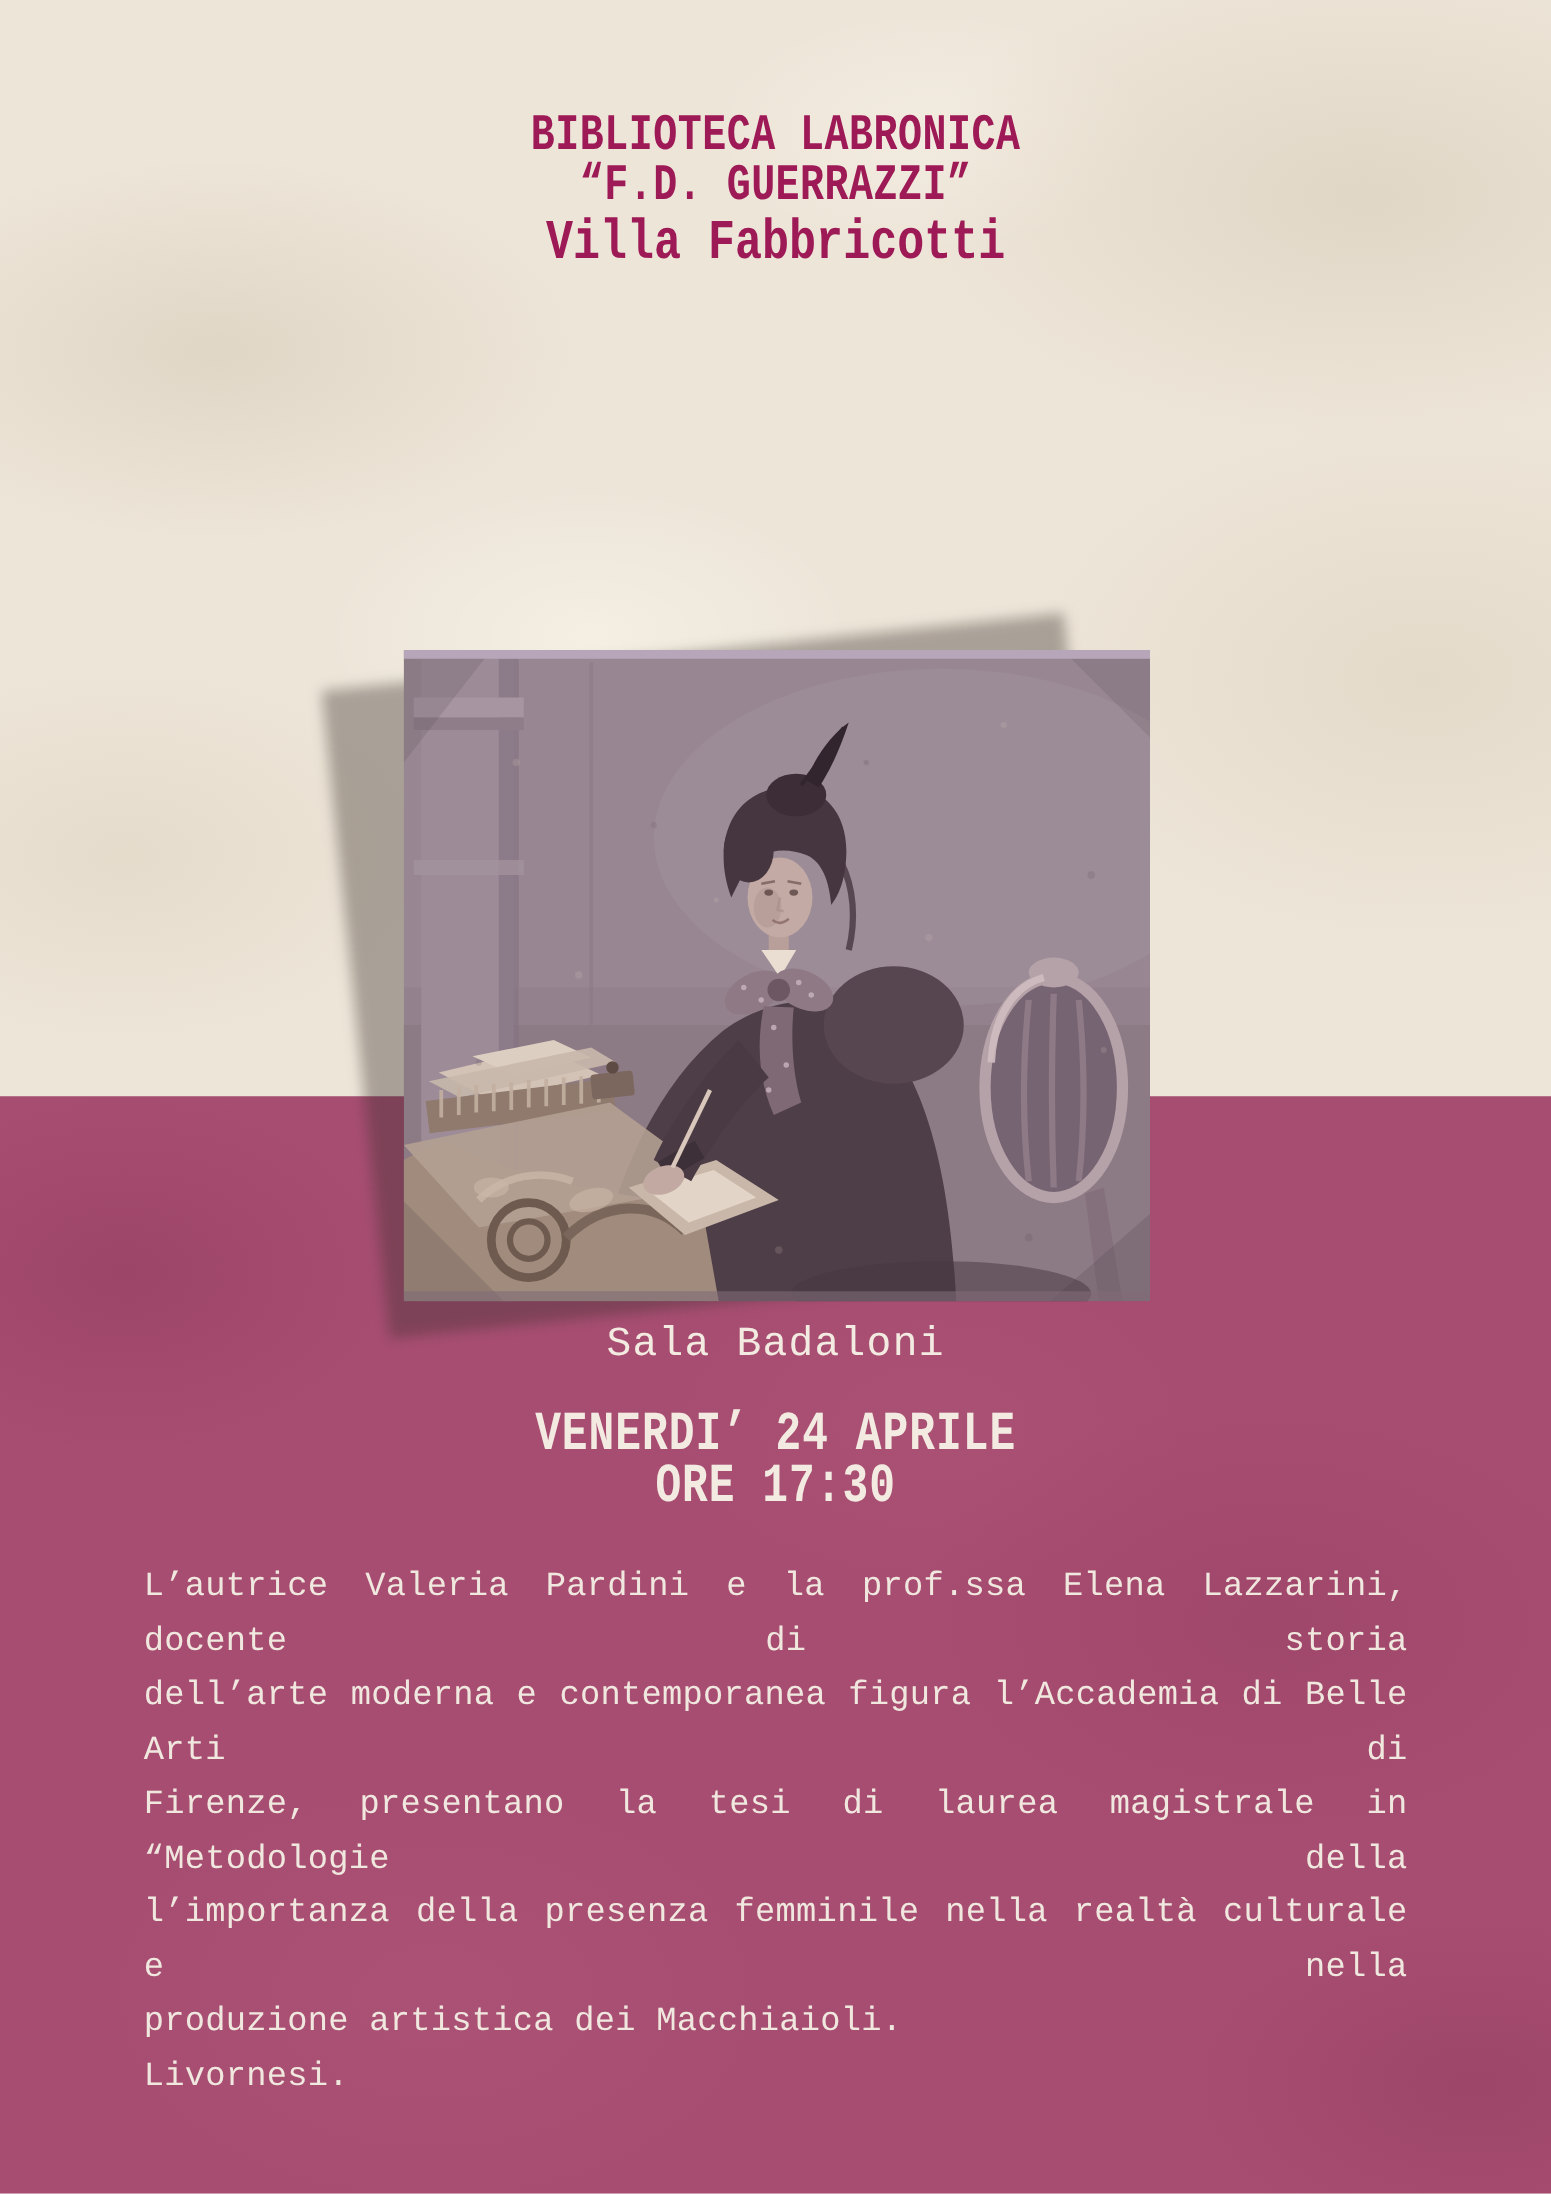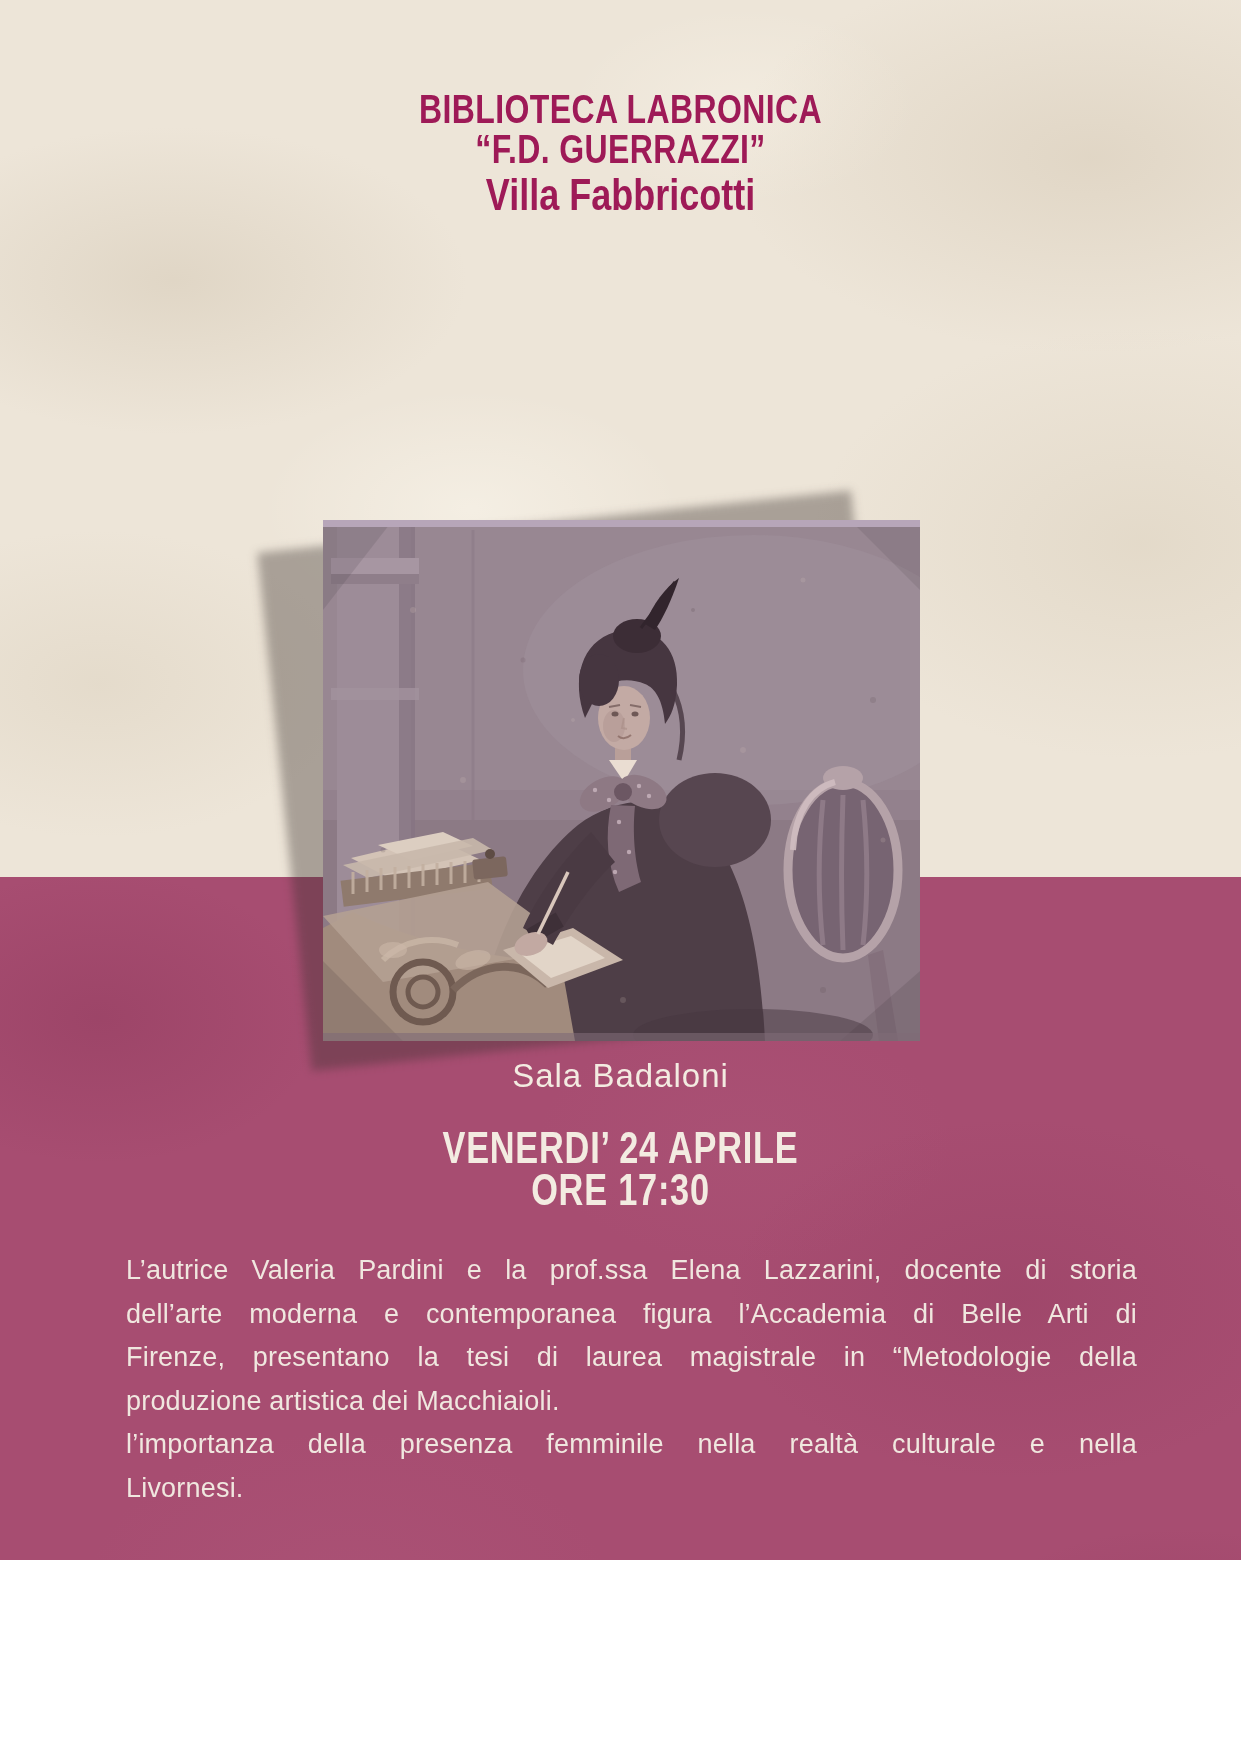--- a/index.html
+++ b/index.html
@@ -4,24 +4,24 @@
 <style>
   :root{
     --accent:#9E1A57;
     --band:#A74D71;
     --bg:#EDE5D8;
     --light:#F0E7DF;
   }
   html,body{margin:0;padding:0;}
   .page{
     position:relative;
-    width:1241px;height:1560px;
+    width:1241px;height:1755px;
     background:var(--bg);
     overflow:hidden;
-    font-family:Liberation Sans, sans-serif;
+    font-family:Liberation Mono, monospace;
   }
   
   .texture-top{
     position:absolute;left:0;top:0;width:1241px;height:877px;
     background:
       radial-gradient(ellipse 420px 220px at 14% 32%, rgba(190,175,150,.28), transparent 70%),
       radial-gradient(ellipse 520px 280px at 88% 18%, rgba(196,180,155,.30), transparent 70%),
       radial-gradient(ellipse 460px 300px at 92% 62%, rgba(200,186,160,.26), transparent 72%),
       radial-gradient(ellipse 300px 170px at 38% 58%, rgba(255,252,244,.40), transparent 70%),
       radial-gradient(ellipse 360px 220px at 8% 78%, rgba(198,184,158,.22), transparent 70%),
@@ -69,21 +69,21 @@
   .photo{
     position:absolute;left:323px;top:520px;width:597px;height:521px;
   }
   .room{
     color:#F3EBE1;font-size:33px;line-height:40px;letter-spacing:1px;text-align:center;
   }
   .datetime{
     color:#F3EBE1;font-weight:bold;font-size:44px;line-height:42px;letter-spacing:1px;
   }
   .body-block{
-    position:absolute;left:126px;top:1249px;width:1011px;
+    position:absolute;left:115px;top:1249px;width:1011px;
     color:var(--light);
     font-size:27px;line-height:43.5px;
     letter-spacing:.2px;
   }
   .body-line{text-align:justify;text-align-last:justify;}
   .body-line.last{text-align-last:left;}
 </style>
 </head>
 <body>
 
@@ -226,21 +226,21 @@
 
   <div class="ctext room" style="top:1056px;">Sala Badaloni</div>
   <div class="ctext datetime condense78" style="top:1127px;">VENERDI’ 24 APRILE</div>
   <div class="ctext datetime condense78" style="top:1169px;">ORE 17:30</div>
 
   <div class="body-block">
     <div>
         <div class="body-line">L’autrice Valeria Pardini e la prof.ssa Elena Lazzarini, docente di storia</div>
         <div class="body-line">dell’arte moderna e contemporanea figura l’Accademia di Belle Arti di</div>
         <div class="body-line">Firenze, presentano la tesi di laurea magistrale in “Metodologie della</div>
+        <div class="body-line">l’importanza della presenza femminile nella realtà culturale e nella</div>
         <div class="body-line last">produzione artistica  dei Macchiaioli.</div>
-        <div class="body-line">l’importanza della presenza femminile nella realtà culturale e nella</div>
       </div>
     <div>
         <div class="body-line last">Livornesi.</div>
       </div>
   </div>
 
 </div>
 
 </body></html>

